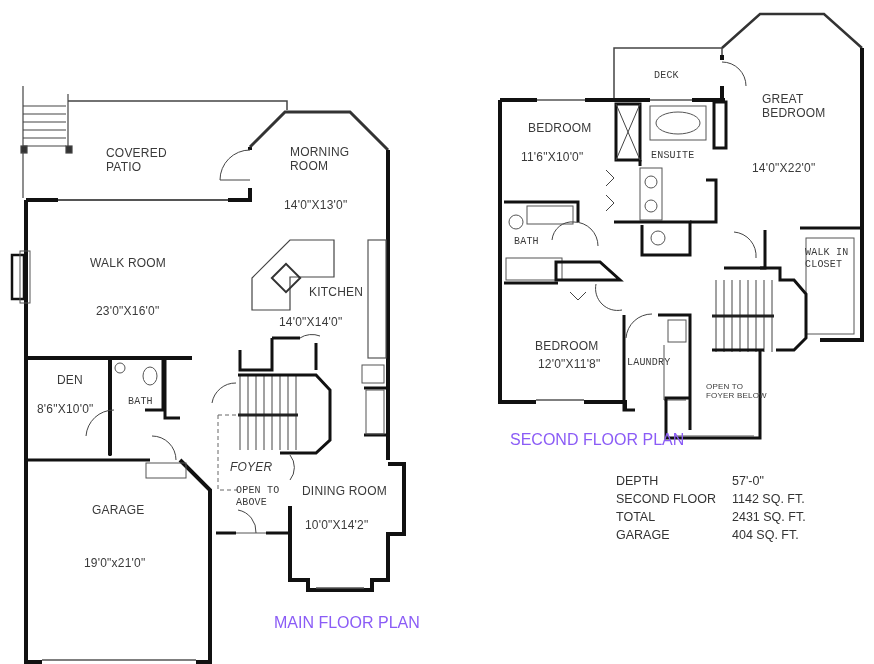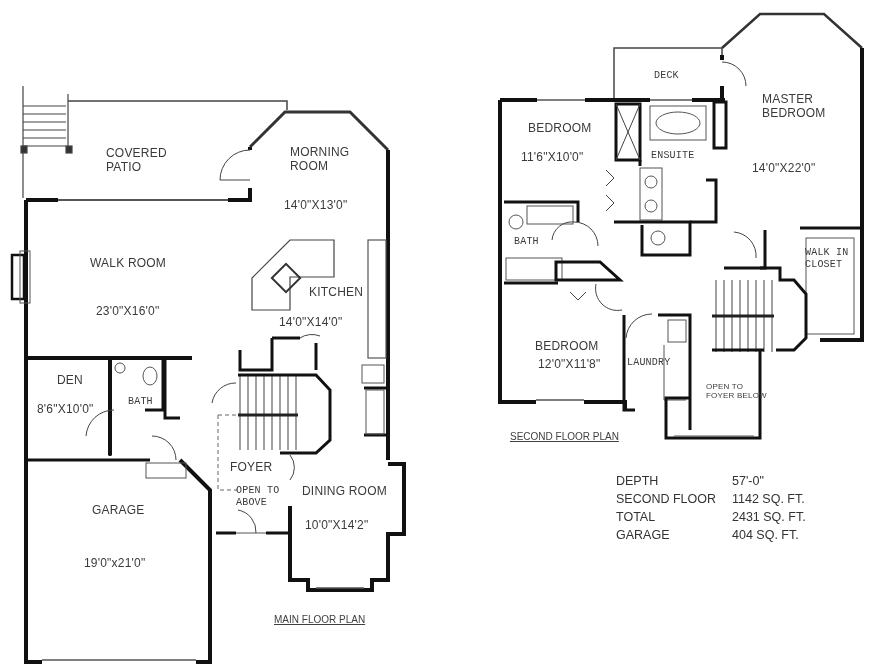--- a/index.html
+++ b/index.html
@@ -2,21 +2,21 @@
 <html><head>
 <meta charset="utf-8">
 <style>
   html, body { margin:0; padding:0; background:#ffffff; }
   body { width:874px; height:664px; overflow:hidden; position:relative; font-family:"Liberation Sans", sans-serif; color:#333; }
   #plan { position:absolute; left:0; top:0; width:874px; height:664px; }
   .lbl { position:absolute; font-size:12px; color:#3a3a3a; white-space:nowrap; line-height:14px; letter-spacing:0.2px; }
   .lbl.sm { font-size:10px; line-height:12px;font-family:Liberation Mono, monospace; }
   .lbl.xs { font-size:8px; line-height:9px; }
   .lbl.c { text-align:left; }
-  .title { position:absolute; font-size:10px; color:#404040; text-decoration:underline; white-space:nowrap; }
+  .title { position:absolute; font-size:16px; color:#8b5cf6; white-space:nowrap; }
   .stats { position:absolute; left:616px; top:472px; font-size:12.5px; color:#333; }
   .stats .row { display:flex; height:18px; line-height:18px; }
   .stats .k { width:116px; }
   .stats .v { width:110px; }
 </style>
 </head>
 <body>
 
 <svg id="plan" viewBox="0 0 874 664" xmlns="http://www.w3.org/2000/svg">
   <g fill="none" stroke="#111" stroke-linejoin="miter">
@@ -197,37 +197,37 @@
 <div class="lbl" style="left:96px;top:304px;">23'0"X16'0"</div>
 
 <div class="lbl" style="left:309px;top:285px;">KITCHEN</div>
 <div class="lbl" style="left:279px;top:315px;">14'0"X14'0"</div>
 
 <div class="lbl" style="left:57px;top:373px;">DEN</div>
 <div class="lbl" style="left:37px;top:402px;">8'6"X10'0"</div>
 
 <div class="lbl sm" style="left:128px;top:396px;">BATH</div>
 
-<div class="lbl" style="left:230px;top:460px;">FOYER</div>
+<div class="lbl" style="left:230px;top:460px;font-style:italic;">FOYER</div>
 <div class="lbl sm c" style="left:236px;top:485px;">
   <div>OPEN TO</div>
   <div>ABOVE</div>
 </div>
 
 <div class="lbl" style="left:302px;top:484px;">DINING ROOM</div>
 <div class="lbl" style="left:305px;top:518px;">10'0"X14'2"</div>
 
 <div class="lbl" style="left:92px;top:503px;">GARAGE</div>
 <div class="lbl" style="left:84px;top:556px;">19'0"x21'0"</div>
 
 <div class="title" style="left:274px;top:614px;">MAIN FLOOR PLAN</div>
 
 <div class="lbl sm" style="left:654px;top:70px;">DECK</div>
 <div class="lbl" style="left:762px;top:92px;">
-  <div>MASTER</div>
+  <div>GREAT</div>
   <div>BEDROOM</div>
 </div>
 <div class="lbl" style="left:752px;top:161px;">14'0"X22'0"</div>
 
 <div class="lbl" style="left:528px;top:121px;">BEDROOM</div>
 <div class="lbl" style="left:521px;top:150px;">11'6"X10'0"</div>
 
 <div class="lbl sm" style="left:651px;top:150px;">ENSUITE</div>
 
 <div class="lbl sm" style="left:514px;top:236px;">BATH</div>

